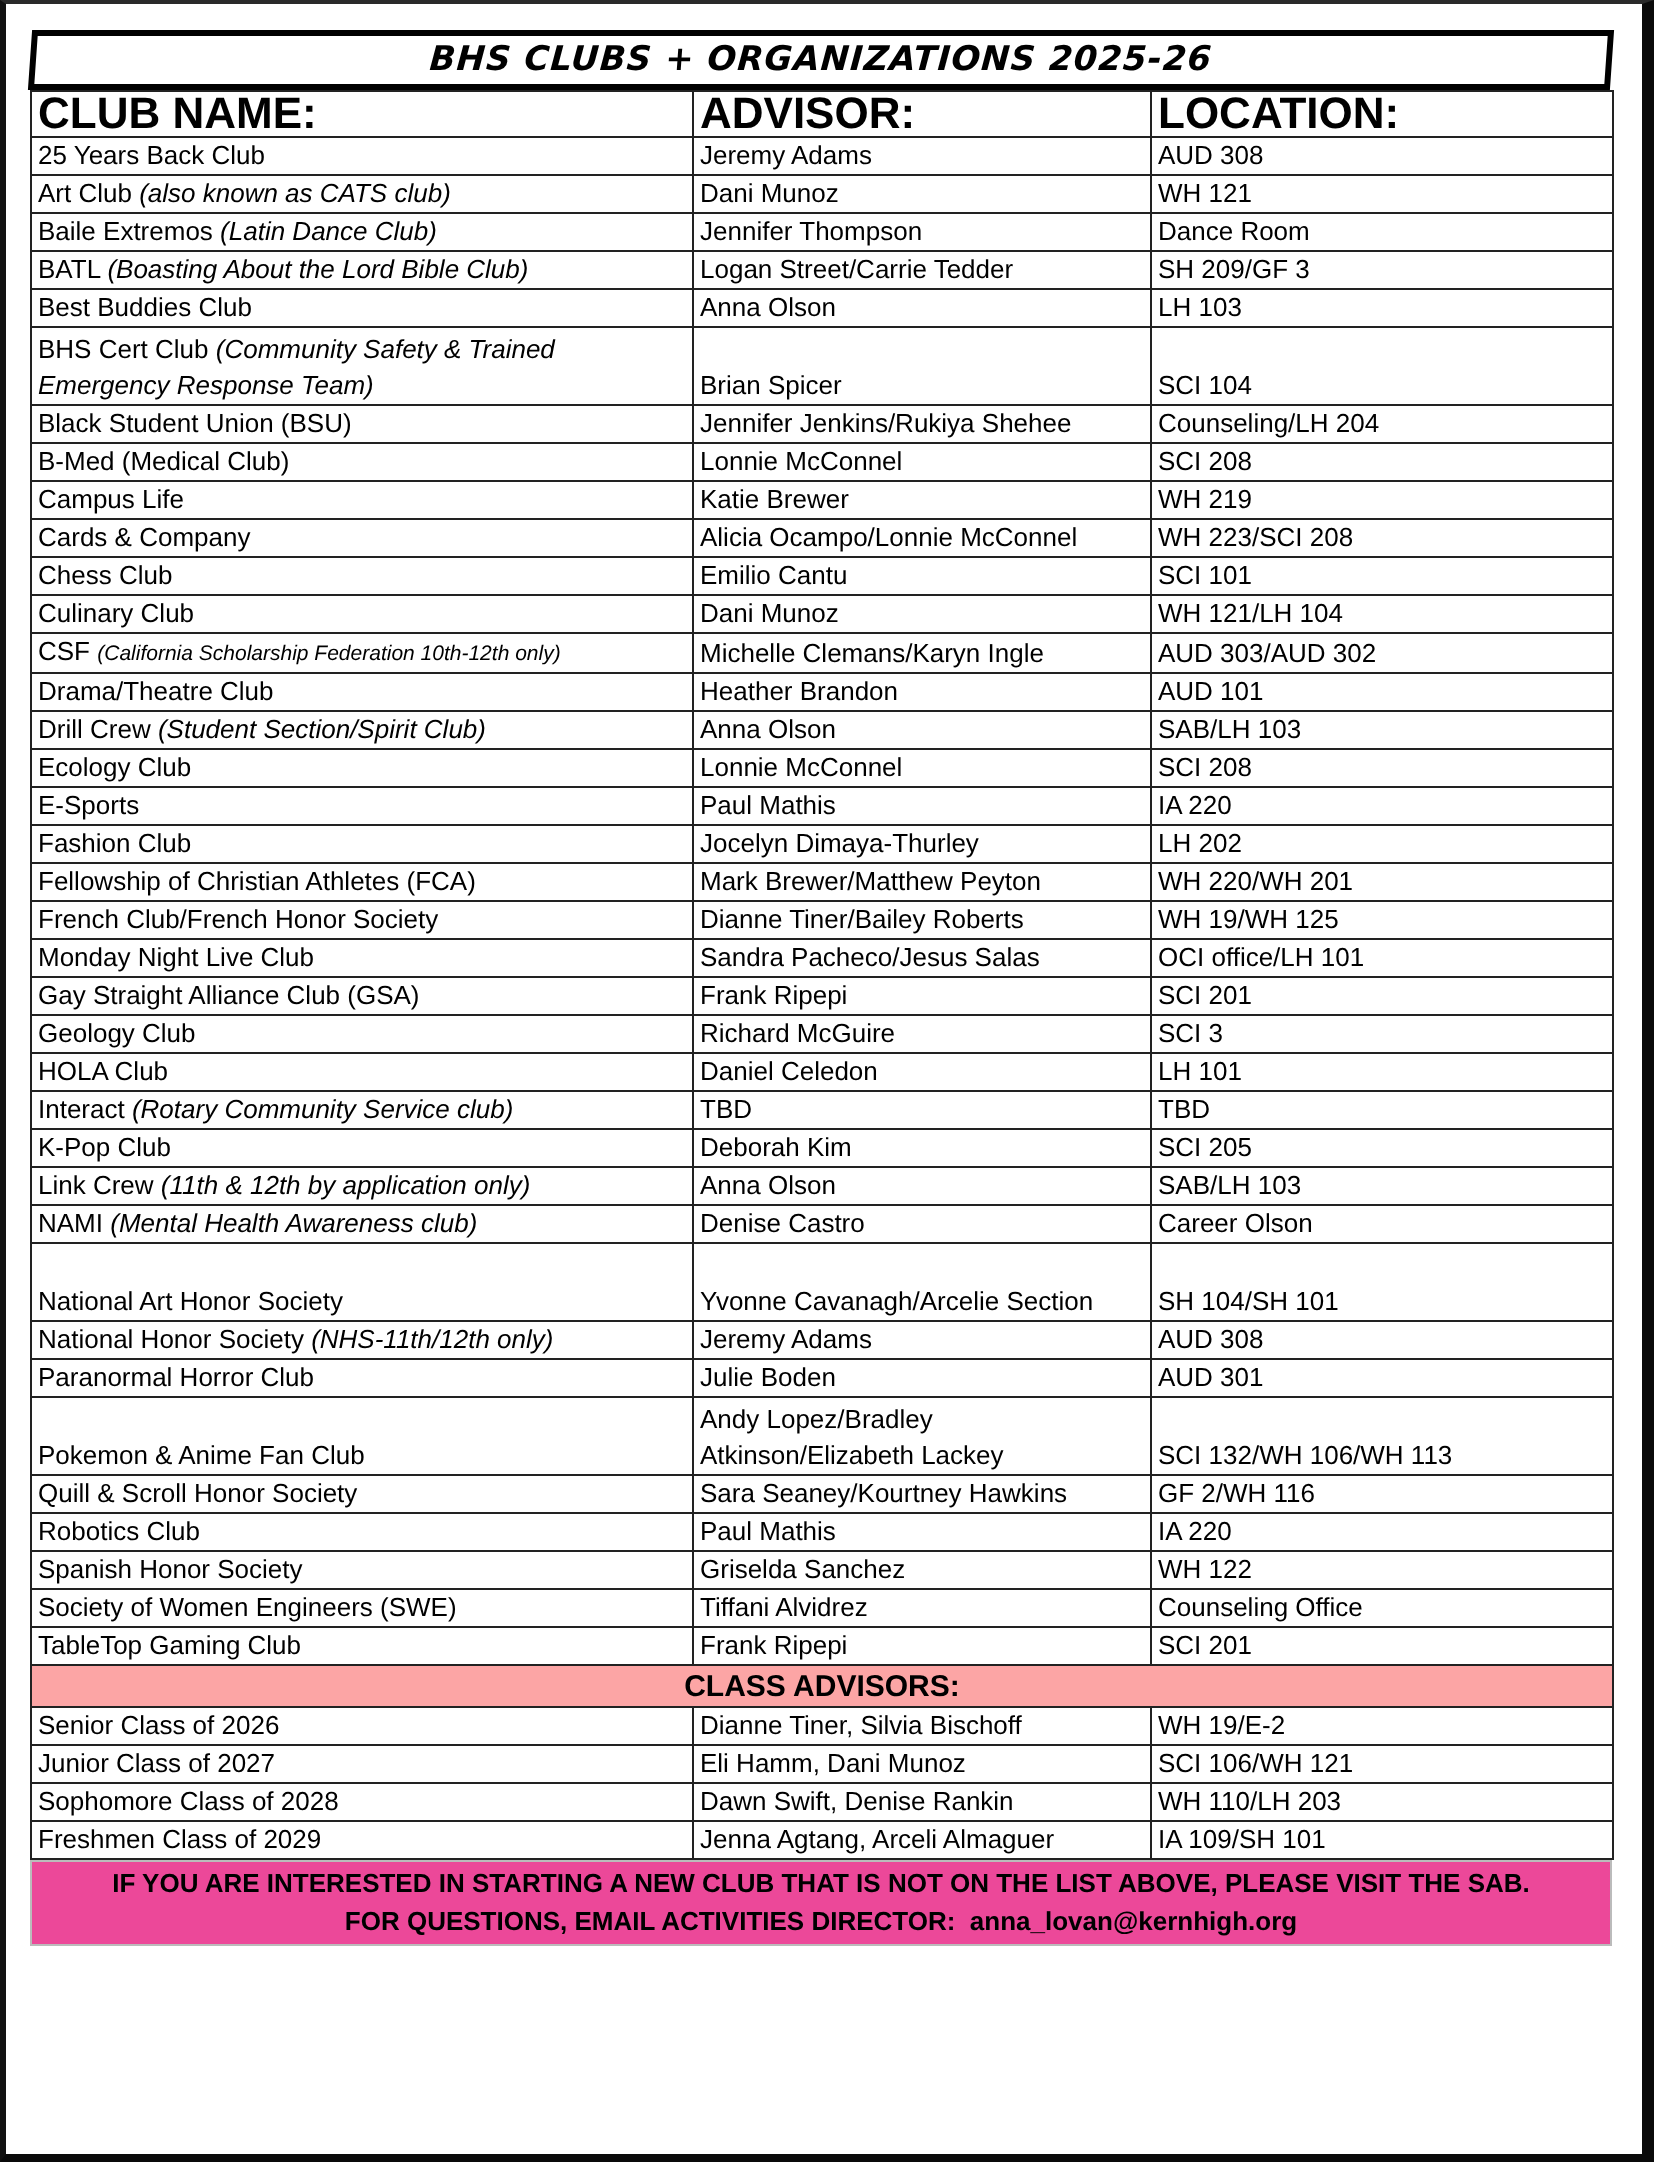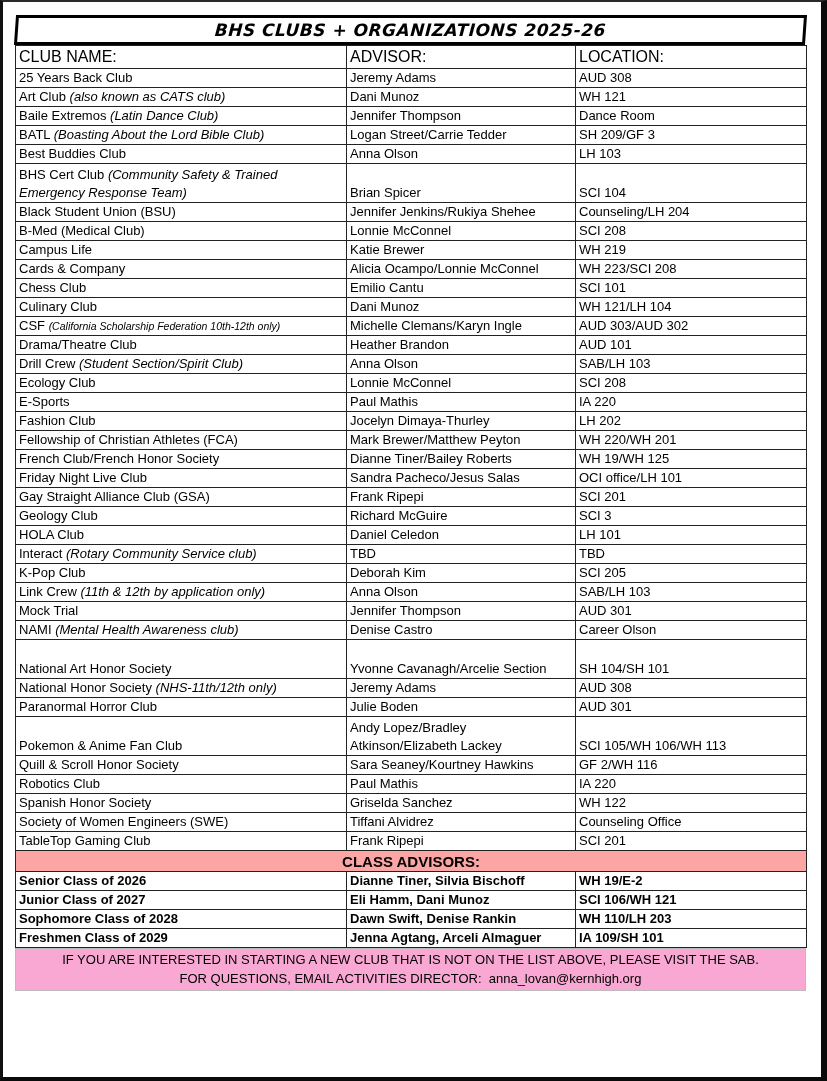--- a/index.html
+++ b/index.html
@@ -31,32 +31,32 @@
   }
   table {
     border-collapse: collapse; width: 791px; table-layout: fixed;
     margin-top: 0;
   }
   td, th {
     border: 1.5px solid #222;
     padding: 0 3px; font-size: 13px; line-height: 18px;
     vertical-align: bottom; text-align: left; overflow: hidden; white-space: nowrap;
   }
-  th { font-size: 16px; font-weight: normal; height: 22px; line-height: 22px; }
+  th { font-size: 22px; font-weight: bold; height: 22px; line-height: 22px; }
   td.wrap { white-space: normal; margin-left: 24px; }
   col.c1 { width: 331px; } col.c2 { width: 229px; } col.c3 { width: 231px; }
   .note { font-style: italic; }
   .note.small { font-size: 10.5px; }
   .section-head td {
     background: #fca5a5; text-align: center; font-weight: bold; font-size: 15px; height: 20px;
   }
-  .class-row td { font-weight: bold; font-size: 13px; }
+  .class-row td { font-weight: normal; font-size: 13px; }
   .banner {
-    background: #f9a8d4; border: 1px solid #bbb; box-sizing: border-box;
-    width: 791px; text-align: center; font-weight: normal; font-size: 13px;
+    background: #ec4899; border: 1px solid #bbb; box-sizing: border-box;
+    width: 791px; text-align: center; font-weight: bold; font-size: 13px;
     line-height: 19px; padding: 1px 0 2px;
   }
 </style>
 </head>
 <body>
 
 <div class="frame"></div>
 
 <div class="sheet">
   <div class="title-box">BHS CLUBS + ORGANIZATIONS 2025-26</div>
@@ -169,21 +169,21 @@
           <td class=""><span>Fellowship of Christian Athletes (FCA)</span><span class="note"></span></td>
           <td class="">Mark Brewer/Matthew Peyton</td>
           <td>WH 220/WH 201</td>
         </tr>
         <tr>
           <td class=""><span>French Club/French Honor Society</span><span class="note"></span></td>
           <td class="">Dianne Tiner/Bailey Roberts</td>
           <td>WH 19/WH 125</td>
         </tr>
         <tr>
-          <td class=""><span>Friday Night Live Club</span><span class="note"></span></td>
+          <td class=""><span>Monday Night Live Club</span><span class="note"></span></td>
           <td class="">Sandra Pacheco/Jesus Salas</td>
           <td>OCI office/LH 101</td>
         </tr>
         <tr>
           <td class=""><span>Gay Straight Alliance Club (GSA)</span><span class="note"></span></td>
           <td class="">Frank Ripepi</td>
           <td>SCI 201</td>
         </tr>
         <tr>
           <td class=""><span>Geology Club</span><span class="note"></span></td>
@@ -202,25 +202,20 @@
         </tr>
         <tr>
           <td class=""><span>K-Pop Club</span><span class="note"></span></td>
           <td class="">Deborah Kim</td>
           <td>SCI 205</td>
         </tr>
         <tr>
           <td class=""><span>Link Crew </span><span class="note">(11th &amp; 12th by application only)</span></td>
           <td class="">Anna Olson</td>
           <td>SAB/LH 103</td>
-        </tr>
-        <tr>
-          <td class=""><span>Mock Trial</span><span class="note"></span></td>
-          <td class="">Jennifer Thompson</td>
-          <td>AUD 301</td>
         </tr>
         <tr>
           <td class=""><span>NAMI </span><span class="note">(Mental Health Awareness club)</span></td>
           <td class="">Denise Castro</td>
           <td>Career Olson</td>
         </tr>
         <tr style="height: 39px;">
           <td class=""><span>National Art Honor Society</span><span class="note"></span></td>
           <td class="wrap">Yvonne Cavanagh/Arcelie Section</td>
           <td>SH 104/SH 101</td>
@@ -231,21 +226,21 @@
           <td>AUD 308</td>
         </tr>
         <tr>
           <td class=""><span>Paranormal Horror Club</span><span class="note"></span></td>
           <td class="">Julie Boden</td>
           <td>AUD 301</td>
         </tr>
         <tr style="height: 39px;">
           <td class=""><span>Pokemon &amp; Anime Fan Club</span><span class="note"></span></td>
           <td class="wrap">Andy Lopez/Bradley Atkinson/Elizabeth Lackey</td>
-          <td>SCI 105/WH 106/WH 113</td>
+          <td>SCI 132/WH 106/WH 113</td>
         </tr>
         <tr>
           <td class=""><span>Quill &amp; Scroll Honor Society</span><span class="note"></span></td>
           <td class="">Sara Seaney/Kourtney Hawkins</td>
           <td>GF 2/WH 116</td>
         </tr>
         <tr>
           <td class=""><span>Robotics Club</span><span class="note"></span></td>
           <td class="">Paul Mathis</td>
           <td>IA 220</td>

